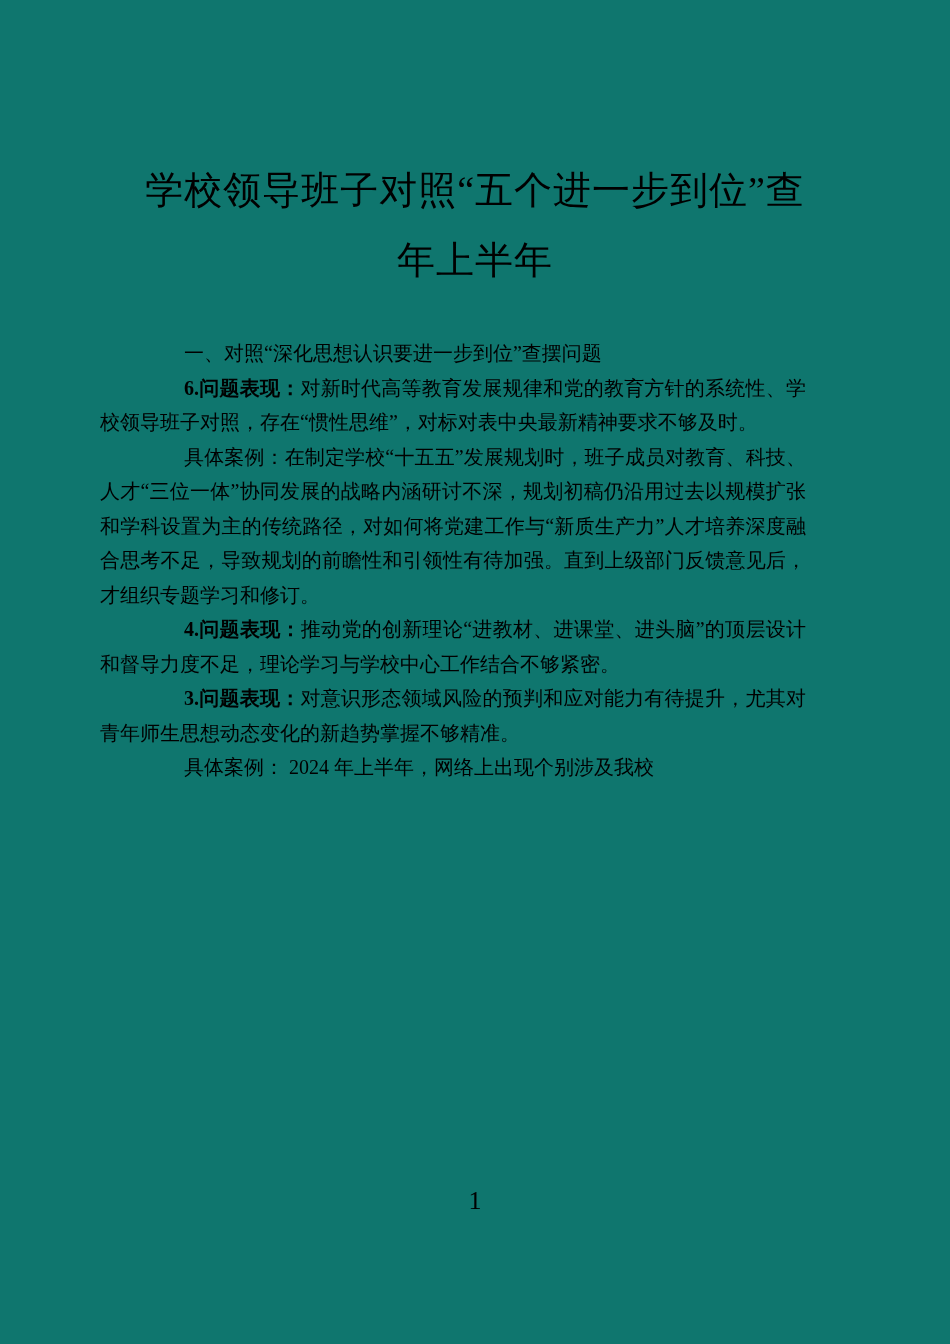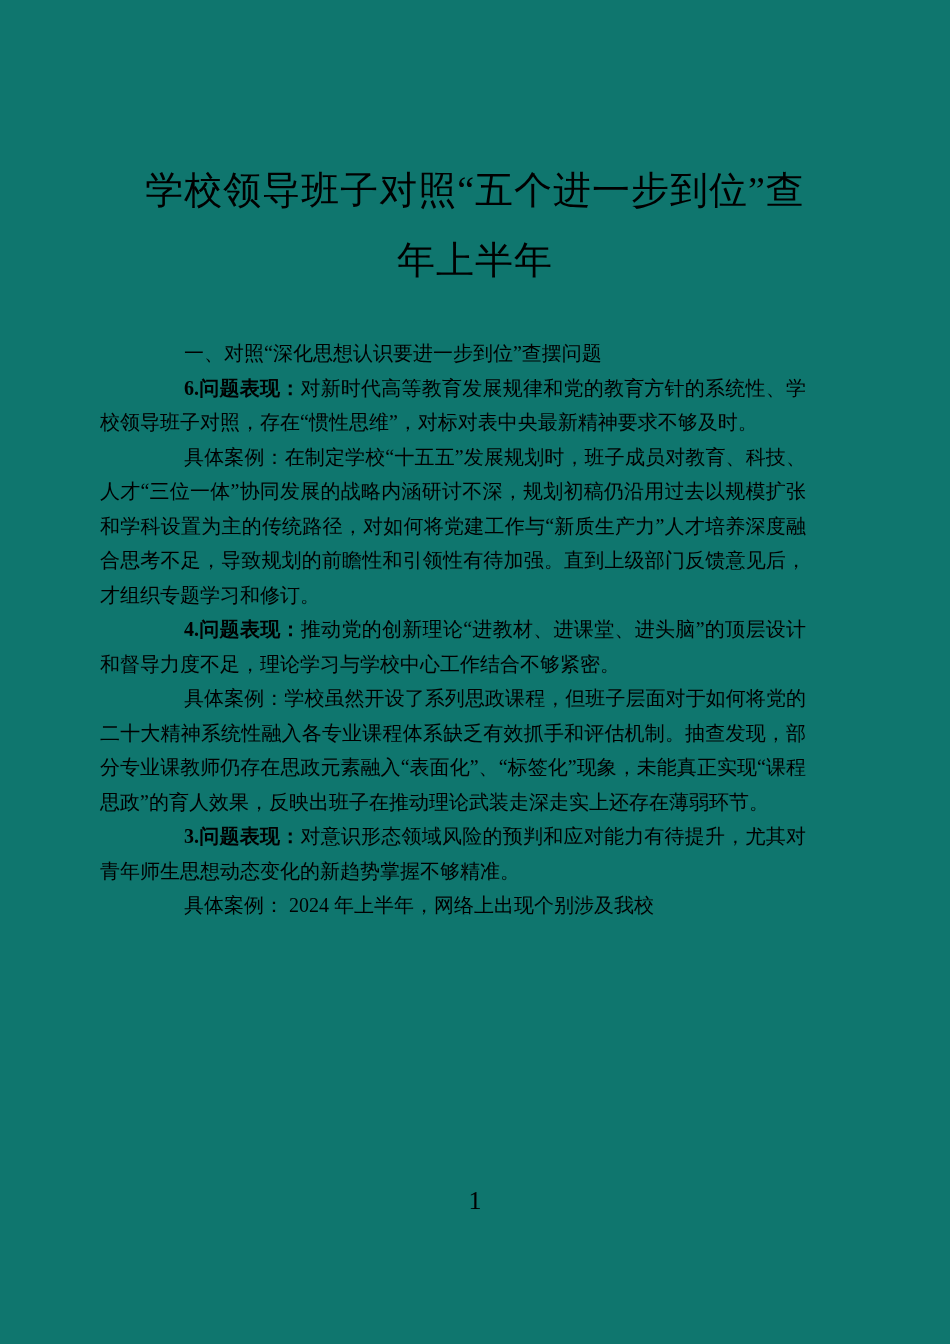--- a/index.html
+++ b/index.html
@@ -67,20 +67,19 @@
   <div class="title">
     <div>学校领导班子对照“五个进一步到位”查</div>
     <div>年上半年</div>
   </div>
 
   <div class="content">
       <p class="para"><span>一、对照“深化思想认识要进一步到位”查摆问题</span></p>
       <p class="para"><span class="bold">6.问题表现：</span><span>对新时代高等教育发展规律和党的教育方针的系统性、学校领导班子对照，存在“惯性思维”，对标对表中央最新精神要求不够及时。</span></p>
       <p class="para"><span>具体案例：在制定学校“十五五”发展规划时，班子成员对教育、科技、人才“三位一体”协同发展的战略内涵研讨不深，规划初稿仍沿用过去以规模扩张和学科设置为主的传统路径，对如何将党建工作与“新质生产力”人才培养深度融合思考不足，导致规划的前瞻性和引领性有待加强。直到上级部门反馈意见后，才组织专题学习和修订。</span></p>
       <p class="para"><span class="bold">4.问题表现：</span><span>推动党的创新理论“进教材、进课堂、进头脑”的顶层设计和督导力度不足，理论学习与学校中心工作结合不够紧密。</span></p>
-      <p class="para"><span>具体案例：学校虽然开设了系列思政课程，但班子层面对于如何将党的二十大精神系统性融入各专业课程体系缺乏有效抓手和评估机制。抽查发现，部分专业课教师仍存在思政元素融入“表面化”、“标签化”现象，未能真正实现“课程思政”的育人效果，反映出班子在推动理论武装走深走实上还存在薄弱环节。</span></p>
       <p class="para"><span class="bold">3.问题表现：</span><span>对意识形态领域风险的预判和应对能力有待提升，尤其对青年师生思想动态变化的新趋势掌握不够精准。</span></p>
       <p class="para"><span>具体案例：</span><span class="num">2024</span><span>年上半年，网络上出现个别涉及我校</span></p>
     </div>
 
   <div class="pageno">1</div>
 
 </div>
 
 </body></html>

